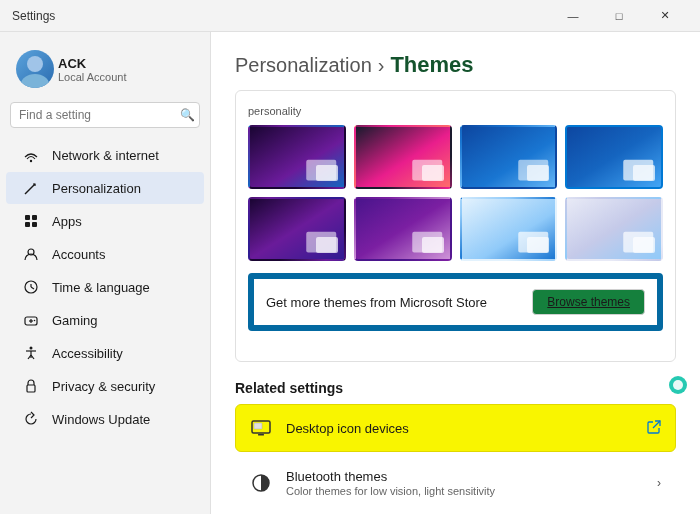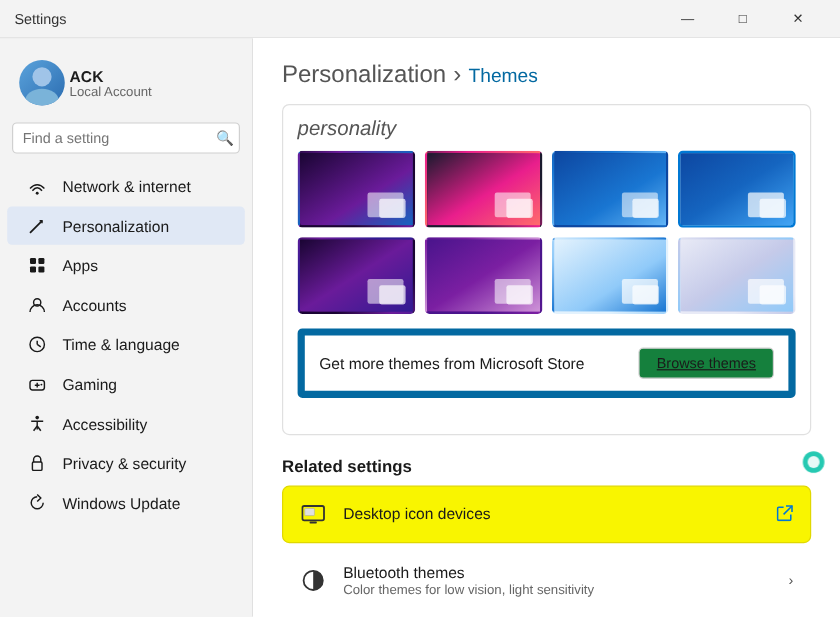--- a/index.html
+++ b/index.html
@@ -141,23 +141,23 @@
       align-items: baseline;
       gap: 6px;
     }
     .breadcrumb-parent {
       font-size: 20px;
       color: #555;
       font-weight: 400;
     }
     .breadcrumb-sep { font-size: 20px; color: #555; }
     .breadcrumb-current {
-      font-size: 16px;
-      font-weight: 400;
-      color: #0369a1;
+      font-size: 22px;
+      font-weight: 700;
+      color: #14532d;
     }
 
     .themes-section {
       margin: 0 24px;
     }
     .themes-label {
       font-size: 11px;
       color: #555;
       margin-bottom: 8px;
       border: 1px solid #e0e0e0;
@@ -401,21 +401,21 @@
   <div class="main-content">
     <div style="padding: 0 24px 20px 24px;">
 
       <div class="page-header" style="padding-left:0">
         <span class="breadcrumb-parent">Personalization</span>
         <span class="breadcrumb-sep">›</span>
         <span class="breadcrumb-current">Themes</span>
       </div>
 
       <div class="themes-section" style="margin: 0; border: 1px solid #e0e0e0; border-radius: 6px; padding: 10px 12px 12px 12px;">
-        <div class="themes-label" style="border:none; padding: 0; margin-bottom: 8px; font-size: 17px; color: #555; font-style: italic;">personality</div>
+        <div class="themes-label" style="border:none; padding: 0; margin-bottom: 8px; font-size: 11px; color: #555;">personality</div>
 
         <div class="themes-grid">
           <div class="theme-thumb theme-1" style="position:relative;">
             <svg width="100%" height="100%" viewBox="0 0 100 64" style="position:absolute;top:0;left:0;">
               <defs>
                   <linearGradient id="g1" x1="0%" y1="0%" x2="100%" y2="100%">
                     <stop offset="0%" style="stop-color:#1a0533"></stop>
                     <stop offset="60%" style="stop-color:#6a1b9a"></stop>
                     <stop offset="100%" style="stop-color:#1565c0"></stop>
                   </linearGradient>

